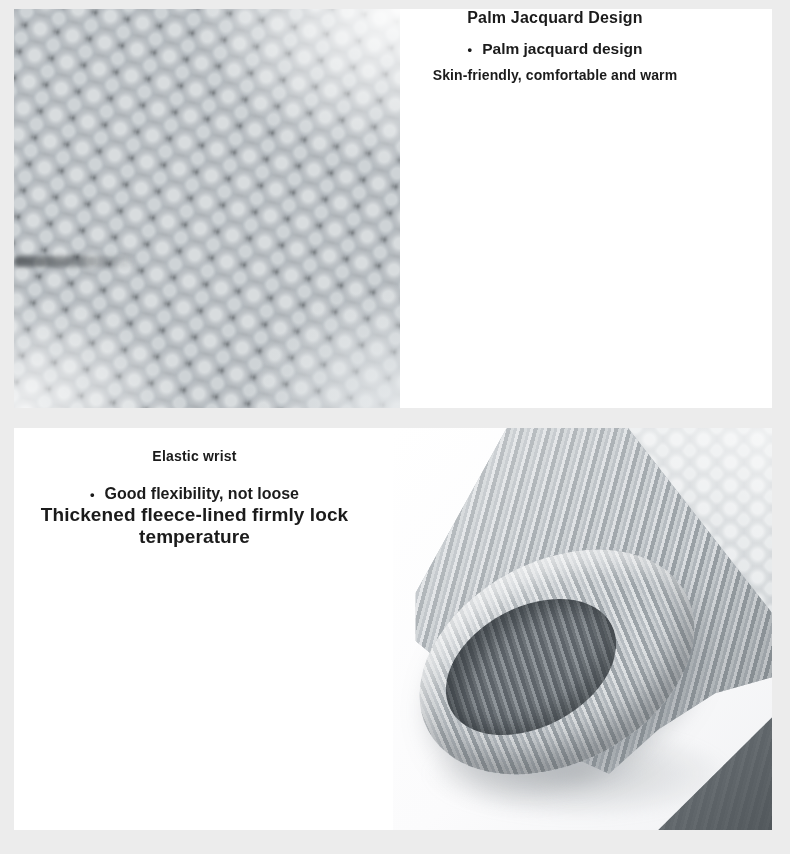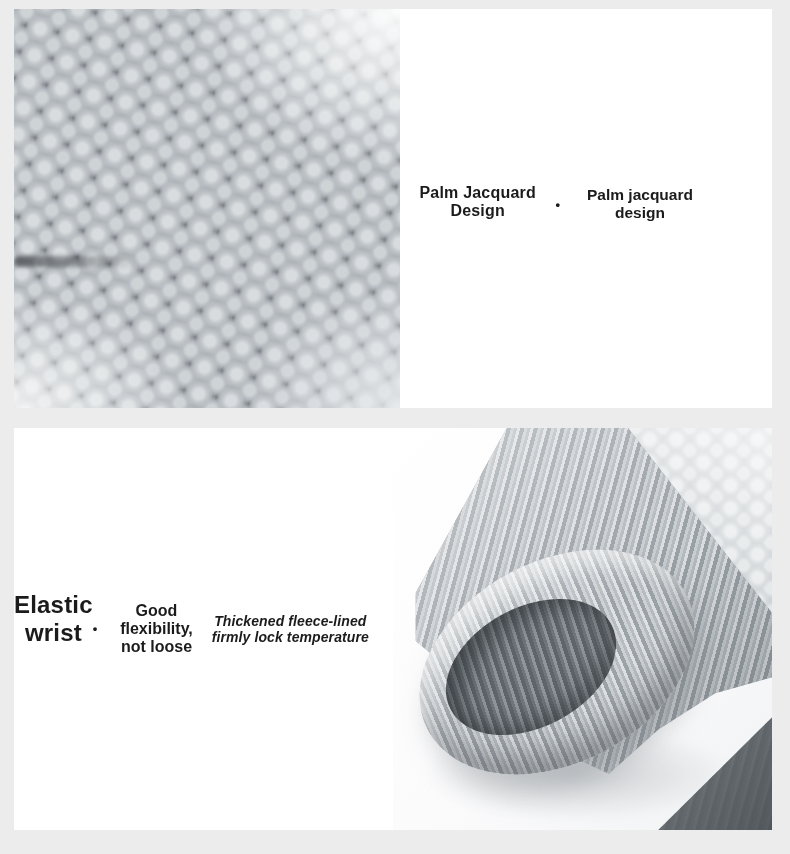--- a/index.html
+++ b/index.html
@@ -20,40 +20,40 @@
     display: flex;
     overflow: hidden;
   }
   .card-top    { top: 9px;   height: 399px; }
   .card-bottom { top: 428px; height: 402px; }
 
   
   .text-col {
     flex: 1;
     display: flex;
-    flex-direction: row;
+    flex-direction: column;
     justify-content: flex-start;
     align-items: center;
     font-weight: 700;
     color: #1b1b1b;
     text-align: center;
   }
   .card-top .text-col    { padding-right: 62px; }
   .card-bottom .text-col { padding-right: 18px; }
 
   .feature-title { font-size: 16px; letter-spacing: 0.2px; margin-bottom: 13px; }
-  .card-bottom .feature-title { font-size: 24px; margin-bottom: 21px; }
+  .card-bottom .feature-title { font-size: 14px; margin-bottom: 21px; margin-top: 20px; }
 
   .bullet-line { display: flex; align-items: center; font-size: 15.5px; margin-bottom: 9px; }
   .card-bottom .bullet-line { font-size: 16px; margin-bottom: 1px; }
   .dot { margin-right: 10px; font-size: 13px; line-height: 1; }
   .dot::before { content: "\2022"; }
 
   .feature-desc { font-size: 14px; letter-spacing: 0.1px; }
-  .card-bottom .feature-desc { font-size: 14px; font-style: italic; }
+  .card-bottom .feature-desc { font-size: 19px; }
 
   
   .photo { position: relative; overflow: hidden; flex: none; }
   .photo-palm { width: 386px; height: 100%; background: #9fa5a9; }
 
   .bobbles {
     position: absolute; inset: -90px;
     transform: rotate(12deg);
     background-color: #a6abaf;
     background-image:
@@ -155,20 +155,21 @@
       <div class="fade-tr"></div>
       <div class="fade-bl"></div>
       <div class="light-br"></div>
     </div>
     <div class="text-col">
       <h2 class="feature-title">Palm Jacquard Design</h2>
       <div class="bullet-line">
         <span class="dot"></span>
         <span>Palm jacquard design</span>
       </div>
+      <p class="feature-desc">Skin-friendly, comfortable and warm</p>
     </div>
   </section>
 
   <section class="card card-bottom">
     <div class="text-col">
       <h2 class="feature-title">Elastic wrist</h2>
       <div class="bullet-line">
         <span class="dot"></span>
         <span>Good flexibility, not loose</span>
       </div>

